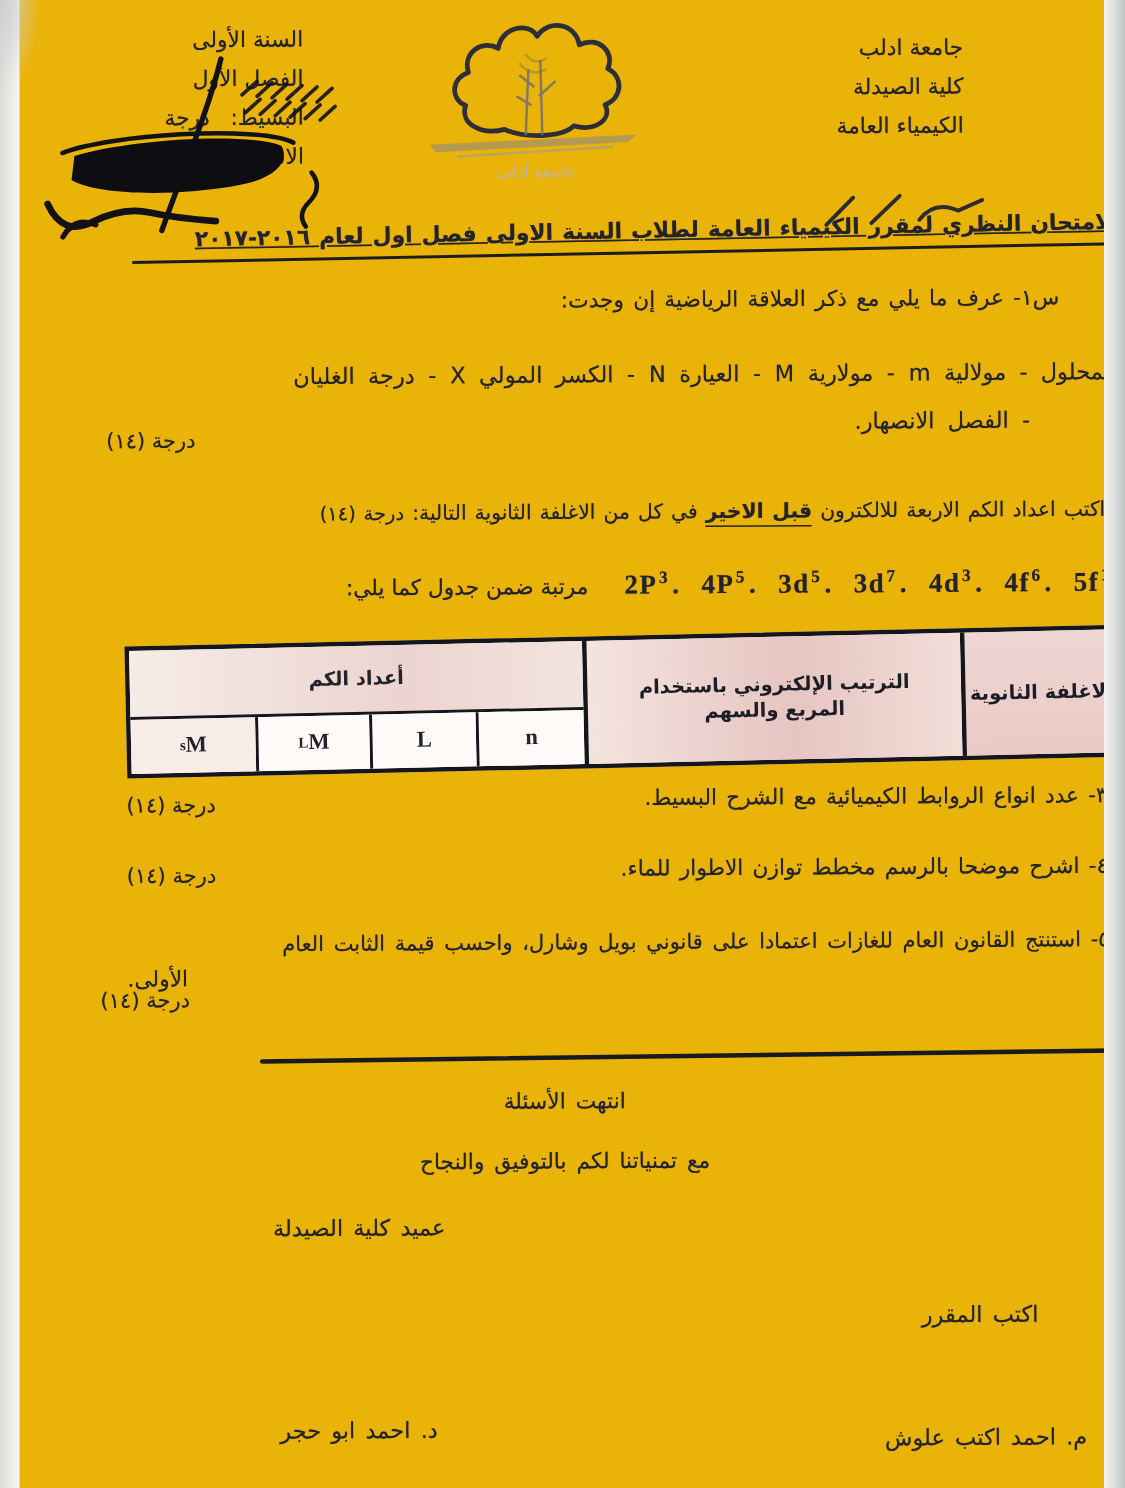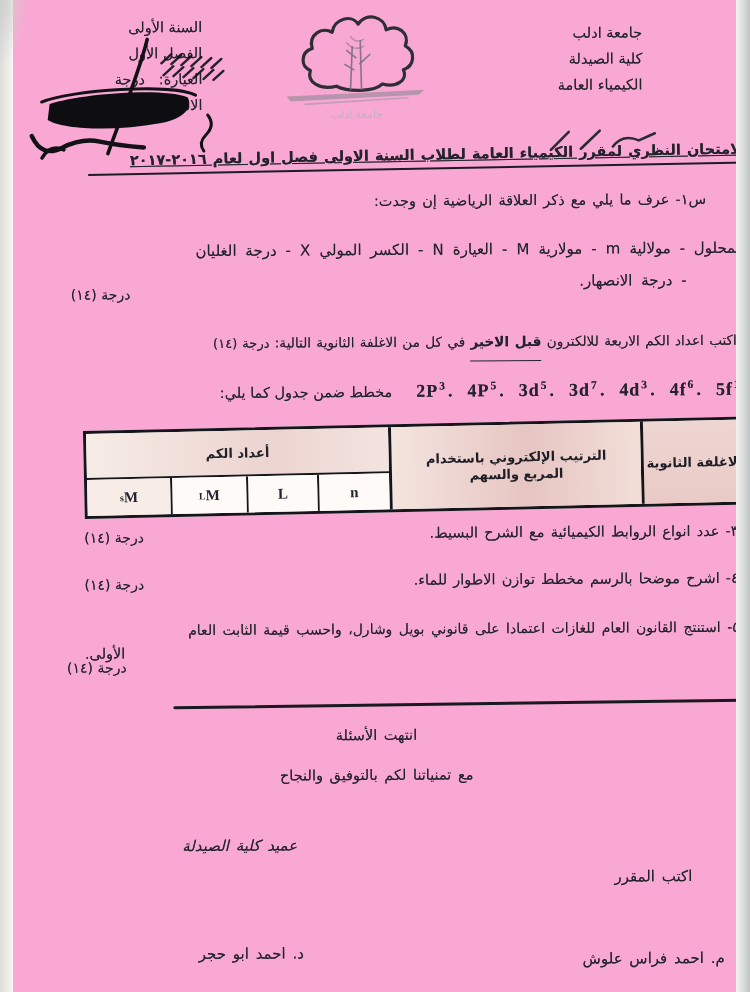--- a/index.html
+++ b/index.html
@@ -1,35 +1,35 @@
 <!DOCTYPE html>
 <html lang="ar"><head>
 <meta charset="utf-8">
 <style>
   html,body{margin:0;padding:0;background:#e8e8e6;}
   .canvas{position:relative;width:750px;height:992px;overflow:hidden;
-          background:#f9a8d4;font-family:"DejaVu Sans",sans-serif;color:#23232c;}
+          background:#eab308;font-family:"DejaVu Sans",sans-serif;color:#23232c;}
   .edge{position:absolute;top:0;bottom:0;z-index:5;}
   .edge-left{left:0;width:13px;background:linear-gradient(90deg,#dcdcda,#f2f1ee 80%,#faf9f6);}
   .edge-right{right:0;width:14px;background:linear-gradient(270deg,#bfc3c4,#dfe1e0 55%,#f3f2ef);}
   .corner-shade{position:absolute;left:0;top:0;width:26px;height:60px;
           background:radial-gradient(ellipse at 0 0,#cfcfcd, rgba(250,249,246,0) 75%);z-index:6;}
   .doc{position:absolute;inset:0;transform:rotate(-0.35deg);}
   .abs{position:absolute;}
   .rtl{direction:rtl;text-align:right;}
   .nowrap{white-space:nowrap;}
   .ink{color:#23232c;text-shadow:0 0 .5px rgba(20,20,35,.55);}
   .blk{line-height:26px;font-size:14.5px;}
   .title{font-weight:bold;font-size:14.5px;letter-spacing:.2px;word-spacing:1px;
          text-decoration:underline;border-bottom:2px solid #1c1c24;padding-bottom:5px;
          transform:rotate(-0.75deg);}
   .q{font-size:14.5px;word-spacing:1.5px;}
   .terms{font-size:15px;word-spacing:4px;letter-spacing:.2px;}
   .marks{direction:ltr;font-size:14px;text-shadow:0 0 .5px rgba(20,20,35,.5);}
-  .emph{font-weight:bold;border-bottom:1.6px solid #23232c;padding-bottom:11px;}
+  .emph{font-weight:bold;border-bottom:1.6px solid #23232c;padding-bottom:1px;}
   .orbline{display:flex;direction:rtl;align-items:baseline;gap:20px;}
   .orbitals{direction:ltr;unicode-bidi:isolate;font-family:"Liberation Serif",serif;
             font-weight:bold;font-size:18px;letter-spacing:1px;white-space:nowrap;}
   .orbitals sup{font-size:11.5px;vertical-align:super;margin-left:1px;}
   .orb{margin-left:4px;font-family:Liberation Serif, serif;}
   .orb-sep{margin:0 10px 0 2px;}
   
   .qtable{left:84px;top:424px;width:664px;height:88px;display:flex;direction:rtl;
           border:3px solid #15151c;transform:rotate(-0.9deg);box-sizing:border-box;
           background:#fbf6f2;}
@@ -57,21 +57,21 @@
 </style>
 </head>
 <body>
 
 <div class="canvas">
   <div class="doc">
 
     <div class="abs rtl blk ink" style="left:57px;top:13px;width:148px;">
       <div>السنة الأولى</div>
       <div>الفصل الأول</div>
-      <div><span>العيارة:</span>​&nbsp;&nbsp;&nbsp;<span>درجة</span></div>
+      <div><span>البسيط:</span>​&nbsp;&nbsp;&nbsp;<span>درجة</span></div>
       <div>الاسم:</div>
     </div>
 
     <svg class="abs" style="left:14px;top:30px;z-index:3;" width="240" height="140" viewBox="0 0 240 140">
       <g stroke="#111116" fill="none" stroke-linecap="round">
 
         <g stroke-width="2.4" opacity="0.9">
           <path d="M150,32 l10,-9 M160,33 l10,-9 M170,34 l10,-9 M180,35 l10,-9 M190,36 l10,-9 M200,37 l10,-9"></path>
           <path d="M152,44 l10,-9 M162,45 l10,-9 M172,46 l10,-9 M182,47 l10,-9 M192,48 l10,-9 M202,49 l10,-9"></path>
         </g>
@@ -121,29 +121,29 @@
         <path d="M8,24 L26,6"></path>
           <path d="M38,23 L57,5"></path>
           <path d="M70,21 Q80,8 96,15 L112,8"></path>
       </g>
     </svg>
 
     <div class="abs rtl nowrap ink title" style="left:90px;top:147px;width:658px;">الامتحان النظري لمقرر الكيمياء العامة لطلاب السنة الاولى فصل اول لعام ٢٠١٦-٢٠١٧</div>
 
     <div class="abs rtl nowrap ink q" style="right:42px;top:193px;">س١- عرف ما يلي مع ذكر العلاقة الرياضية إن وجدت:</div>
     <div class="abs rtl nowrap ink terms" style="right:4px;top:241px;">المحلول - مولالية m - مولارية M - العيارة N - الكسر المولي X - درجة الغليان</div>
-    <div class="abs rtl nowrap ink terms" style="right:62px;top:273px;">- درجة الانصهار.</div>
+    <div class="abs rtl nowrap ink terms" style="right:62px;top:273px;">- الفصل الانصهار.</div>
     <div class="abs marks ink" style="left:72px;top:285px;" dir="ltr">(١٤) درجة</div>
 
     <div class="abs rtl nowrap ink" style="right:2px;top:334px;font-size:13.6px;word-spacing:1px;">
       <span>- اكتب اعداد الكم الاربعة للالكترون </span><span class="emph">قبل الاخير</span><span> في كل من الاغلفة الثانوية التالية: </span><span class="marks" dir="ltr" style="font-size:13px;">(١٤) درجة</span>
     </div>
     <div class="abs orbline" style="right:2px;top:380px;">
       <span class="orbitals ink" dir="ltr"><span class="orb"><span>2P</span><sup>3</sup></span><span class="orb-sep">.</span><span class="orb"><span>4P</span><sup>5</sup></span><span class="orb-sep">.</span><span class="orb"><span>3d</span><sup>5</sup></span><span class="orb-sep">.</span><span class="orb"><span>3d</span><sup>7</sup></span><span class="orb-sep">.</span><span class="orb"><span>4d</span><sup>3</sup></span><span class="orb-sep">.</span><span class="orb"><span>4f</span><sup>6</sup></span><span class="orb-sep">.</span><span class="orb"><span>5f</span><sup>13</sup></span></span>
-      <span class="rtl ink" style="font-size:14.5px;">مخطط ضمن جدول كما يلي:</span>
+      <span class="rtl ink" style="font-size:14.5px;">مرتبة ضمن جدول كما يلي:</span>
     </div>
 
     <div class="abs qtable">
       <div class="qt-col qt-shells rtl">الاغلفة الثانوية</div>
       <div class="qt-col qt-config rtl">الترتيب الإلكتروني باستخدام المربع والسهم</div>
       <div class="qt-quant">
         <div class="qt-qhead rtl">أعداد الكم</div>
         <div class="qt-qsub">
           <div class="qt-cell" style="width:72px;">n</div>
           <div class="qt-cell" style="width:71px;">L</div>
@@ -167,23 +167,23 @@
 
     <div class="abs rtl nowrap ink" style="right:-6px;top:621px;font-size:14px;word-spacing:2px;">س٥- استنتج القانون العام للغازات اعتمادا على قانوني بويل وشارل، واحسب قيمة الثابت العام</div>
     <div class="abs rtl nowrap ink q" style="left:84px;top:644px;">الأولى.</div>
     <div class="abs marks ink" style="left:66px;top:658px;" dir="ltr">(١٤) درجة</div>
 
     <div class="abs divider"></div>
 
     <div class="abs center-line ink" style="top:727px;">انتهت الأسئلة</div>
     <div class="abs center-line ink" style="top:767px;">مع تمنياتنا لكم بالتوفيق والنجاح</div>
 
-    <div class="abs rtl sig ink" style="left:180px;top:836px;font-style:italic;">عميد كلية الصيدلة</div>
+    <div class="abs rtl sig ink" style="left:180px;top:809px;">عميد كلية الصيدلة</div>
     <div class="abs rtl sig ink" style="right:60px;top:869px;">اكتب المقرر</div>
-    <div class="abs rtl sig ink" style="left:184px;top:944px;margin-left:12px;">د. احمد ابو حجر</div>
-    <div class="abs rtl sig ink" style="right:28px;top:951px;">م. احمد فراس علوش</div>
+    <div class="abs rtl sig ink" style="left:184px;top:944px;">د. احمد ابو حجر</div>
+    <div class="abs rtl sig ink" style="right:28px;top:951px;">م. احمد اكتب علوش</div>
 
   </div>
 
   <div class="edge edge-left"></div>
   <div class="edge edge-right"></div>
   <div class="corner-shade"></div>
 </div>
 
 </body></html>

